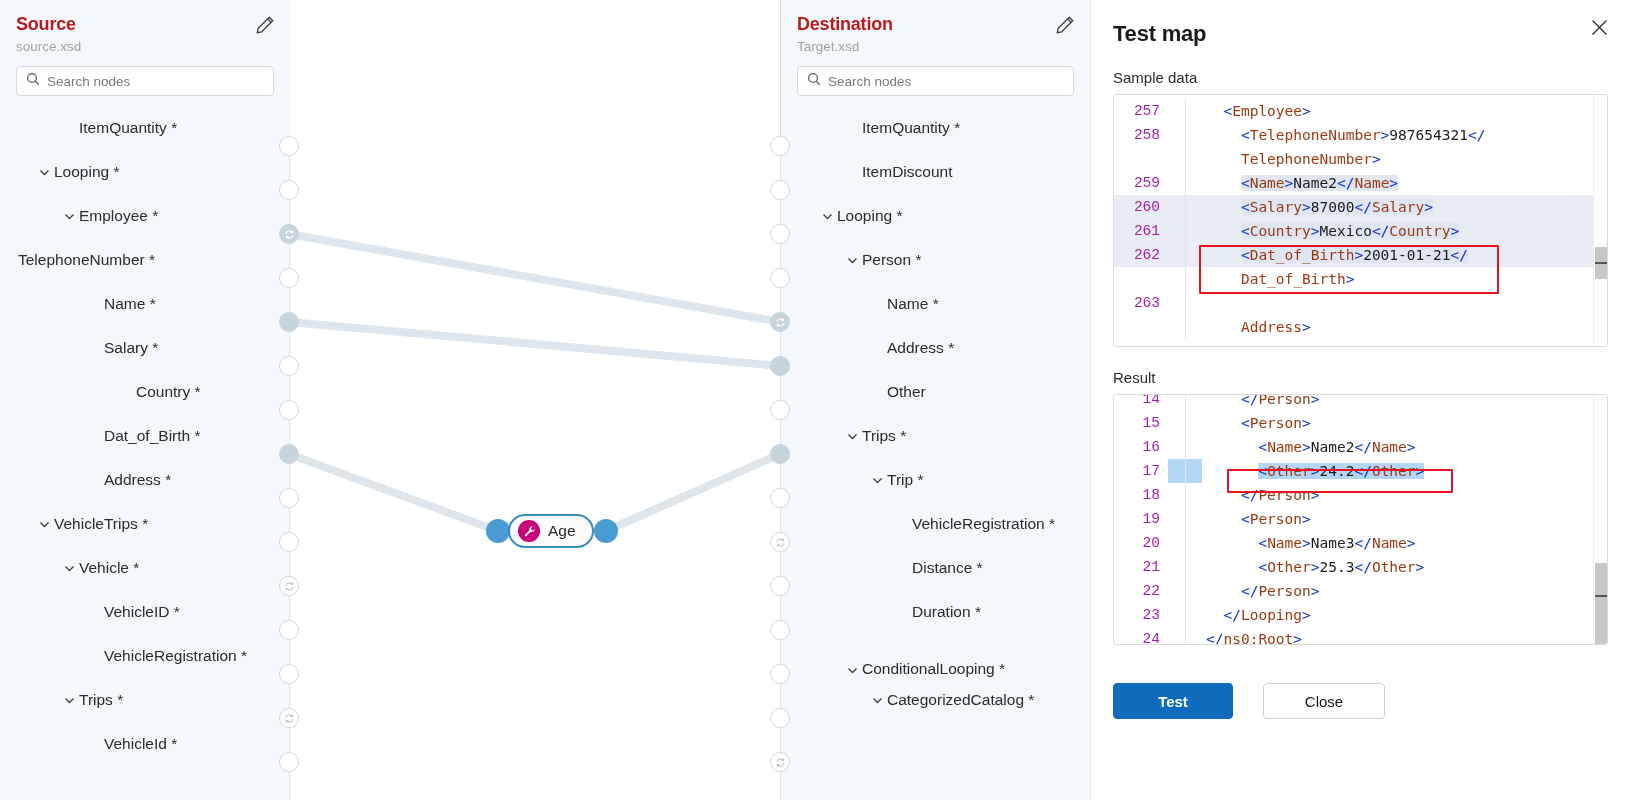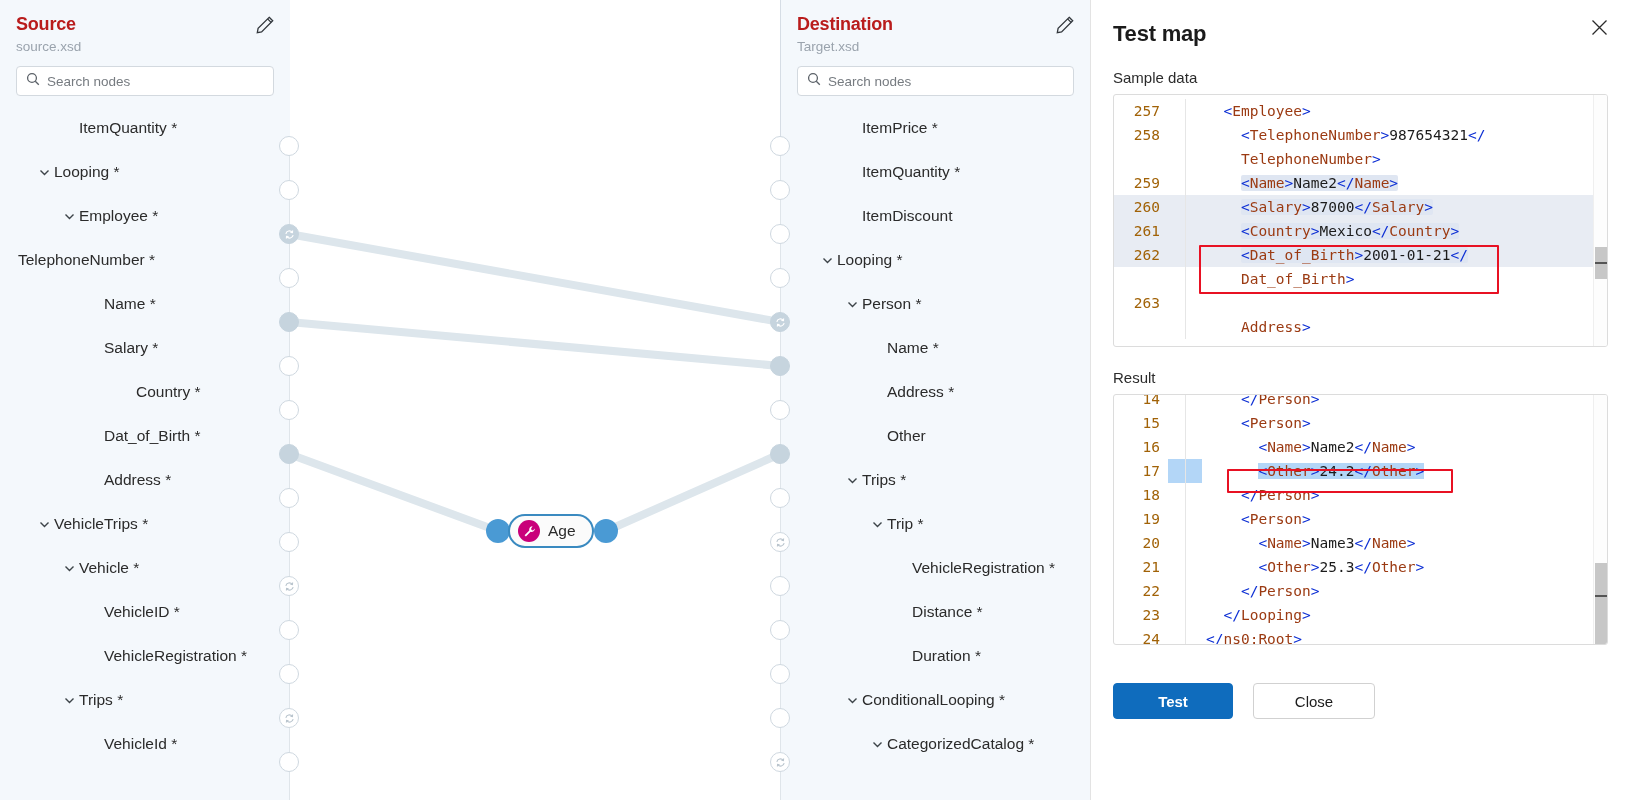--- a/index.html
+++ b/index.html
@@ -136,21 +136,21 @@
     position: absolute; left: 0; top: 0; right: 14px; bottom: 0;
     overflow: hidden; padding-top: 4px;
   }
   .code-line {
     position: relative; display: flex;
     font-family: "DejaVu Sans Mono", monospace;
     font-size: 14.5px; line-height: 24px;
   }
   .gut {
     flex: 0 0 54px; text-align: right; padding-right: 8px;
-    color: #a16207; user-select: none;
+    color: #a21caf; user-select: none; font-family: Liberation Mono, monospace;
   }
   .gut2 { flex: 0 0 18px; border-right: 1px solid #e6e6e6; }
   .gut3 { flex: 0 0 16px; }
   .code-txt { white-space: pre; padding-left: 4px; position: relative; }
 
   .tk-br  { color: #0d2fd4; }        
   .tk-tag { color: #9b3a12; }        
   .tk-val { color: #1b1b1b; }        
 
   
@@ -164,21 +164,21 @@
   }
 
   .vscroll {
     position: absolute; right: 0; top: 0; width: 14px; bottom: 0;
     background: #fdfdfd; border-left: 1px solid #efefef;
   }
   .vthumb { position: absolute; left: 1px; width: 12px; background: #c7c7c7; }
   .vthumb .grip { position: absolute; left: 0; right: 0; height: 2px; background: #555; }
 
   
-  .tm-buttons { display: flex; gap: 20px; margin-top: 38px; }
+  .tm-buttons { display: flex; gap: 30px; margin-top: 38px; }
   .btn {
     height: 36px; border-radius: 4px; font-size: 15px;
     display: flex; align-items: center; justify-content: center;
     cursor: pointer; font-family: "Liberation Sans", sans-serif;
   }
   .btn-primary { width: 120px; background: #0f6cbd; color: #fff; border: 1px solid #0f6cbd; font-weight: 600; }
   .btn-secondary { width: 122px; background: #fff; color: #1b1b1b; border: 1px solid #d1d1d1; }
 </style>
 </head>
 <body>
@@ -349,87 +349,79 @@
       </span>
       <input type="text" readonly="" placeholder="Search nodes" style="">
     </div>
     <div class="tree-list" id="dest-list">
         <div class="tree-row" style="padding-left: 63px;">
           <span class="chev blank">
             <svg width="13" height="13" viewBox="0 0 13 13" fill="none" stroke="#3d4449" stroke-width="1.4">
               <path d="M2.5 4.5 L6.5 8.5 L10.5 4.5"></path>
             </svg>
           </span>
-          <span class="row-label">ItemPrice *</span>
+          <span class="row-label">ItemQuantity *</span>
         </div>
         <div class="tree-row" style="padding-left: 63px;">
           <span class="chev blank">
             <svg width="13" height="13" viewBox="0 0 13 13" fill="none" stroke="#3d4449" stroke-width="1.4">
               <path d="M2.5 4.5 L6.5 8.5 L10.5 4.5"></path>
             </svg>
           </span>
-          <span class="row-label">ItemQuantity *</span>
+          <span class="row-label">ItemDiscount</span>
+        </div>
+        <div class="tree-row" style="padding-left: 38px;">
+          <span class="chev">
+            <svg width="13" height="13" viewBox="0 0 13 13" fill="none" stroke="#3d4449" stroke-width="1.4">
+              <path d="M2.5 4.5 L6.5 8.5 L10.5 4.5"></path>
+            </svg>
+          </span>
+          <span class="row-label">Looping *</span>
         </div>
         <div class="tree-row" style="padding-left: 63px;">
-          <span class="chev blank">
-            <svg width="13" height="13" viewBox="0 0 13 13" fill="none" stroke="#3d4449" stroke-width="1.4">
-              <path d="M2.5 4.5 L6.5 8.5 L10.5 4.5"></path>
-            </svg>
-          </span>
-          <span class="row-label">ItemDiscount</span>
-        </div>
-        <div class="tree-row" style="padding-left: 38px;">
-          <span class="chev">
-            <svg width="13" height="13" viewBox="0 0 13 13" fill="none" stroke="#3d4449" stroke-width="1.4">
-              <path d="M2.5 4.5 L6.5 8.5 L10.5 4.5"></path>
-            </svg>
-          </span>
-          <span class="row-label">Looping *</span>
+          <span class="chev">
+            <svg width="13" height="13" viewBox="0 0 13 13" fill="none" stroke="#3d4449" stroke-width="1.4">
+              <path d="M2.5 4.5 L6.5 8.5 L10.5 4.5"></path>
+            </svg>
+          </span>
+          <span class="row-label">Person *</span>
+        </div>
+        <div class="tree-row" style="padding-left: 88px;">
+          <span class="chev blank">
+            <svg width="13" height="13" viewBox="0 0 13 13" fill="none" stroke="#3d4449" stroke-width="1.4">
+              <path d="M2.5 4.5 L6.5 8.5 L10.5 4.5"></path>
+            </svg>
+          </span>
+          <span class="row-label">Name *</span>
+        </div>
+        <div class="tree-row" style="padding-left: 88px;">
+          <span class="chev blank">
+            <svg width="13" height="13" viewBox="0 0 13 13" fill="none" stroke="#3d4449" stroke-width="1.4">
+              <path d="M2.5 4.5 L6.5 8.5 L10.5 4.5"></path>
+            </svg>
+          </span>
+          <span class="row-label">Address *</span>
+        </div>
+        <div class="tree-row" style="padding-left: 88px;">
+          <span class="chev blank">
+            <svg width="13" height="13" viewBox="0 0 13 13" fill="none" stroke="#3d4449" stroke-width="1.4">
+              <path d="M2.5 4.5 L6.5 8.5 L10.5 4.5"></path>
+            </svg>
+          </span>
+          <span class="row-label">Other</span>
         </div>
         <div class="tree-row" style="padding-left: 63px;">
           <span class="chev">
             <svg width="13" height="13" viewBox="0 0 13 13" fill="none" stroke="#3d4449" stroke-width="1.4">
               <path d="M2.5 4.5 L6.5 8.5 L10.5 4.5"></path>
             </svg>
           </span>
-          <span class="row-label">Person *</span>
+          <span class="row-label">Trips *</span>
         </div>
         <div class="tree-row" style="padding-left: 88px;">
-          <span class="chev blank">
-            <svg width="13" height="13" viewBox="0 0 13 13" fill="none" stroke="#3d4449" stroke-width="1.4">
-              <path d="M2.5 4.5 L6.5 8.5 L10.5 4.5"></path>
-            </svg>
-          </span>
-          <span class="row-label">Name *</span>
-        </div>
-        <div class="tree-row" style="padding-left: 88px;">
-          <span class="chev blank">
-            <svg width="13" height="13" viewBox="0 0 13 13" fill="none" stroke="#3d4449" stroke-width="1.4">
-              <path d="M2.5 4.5 L6.5 8.5 L10.5 4.5"></path>
-            </svg>
-          </span>
-          <span class="row-label">Address *</span>
-        </div>
-        <div class="tree-row" style="padding-left: 88px;">
-          <span class="chev blank">
-            <svg width="13" height="13" viewBox="0 0 13 13" fill="none" stroke="#3d4449" stroke-width="1.4">
-              <path d="M2.5 4.5 L6.5 8.5 L10.5 4.5"></path>
-            </svg>
-          </span>
-          <span class="row-label">Other</span>
-        </div>
-        <div class="tree-row" style="padding-left: 63px;">
-          <span class="chev">
-            <svg width="13" height="13" viewBox="0 0 13 13" fill="none" stroke="#3d4449" stroke-width="1.4">
-              <path d="M2.5 4.5 L6.5 8.5 L10.5 4.5"></path>
-            </svg>
-          </span>
-          <span class="row-label">Trips *</span>
-        </div>
-        <div class="tree-row" style="padding-left: 88px;">
           <span class="chev">
             <svg width="13" height="13" viewBox="0 0 13 13" fill="none" stroke="#3d4449" stroke-width="1.4">
               <path d="M2.5 4.5 L6.5 8.5 L10.5 4.5"></path>
             </svg>
           </span>
           <span class="row-label">Trip *</span>
         </div>
         <div class="tree-row" style="padding-left: 113px;">
           <span class="chev blank">
             <svg width="13" height="13" viewBox="0 0 13 13" fill="none" stroke="#3d4449" stroke-width="1.4">
@@ -447,21 +439,21 @@
           <span class="row-label">Distance *</span>
         </div>
         <div class="tree-row" style="padding-left: 113px;">
           <span class="chev blank">
             <svg width="13" height="13" viewBox="0 0 13 13" fill="none" stroke="#3d4449" stroke-width="1.4">
               <path d="M2.5 4.5 L6.5 8.5 L10.5 4.5"></path>
             </svg>
           </span>
           <span class="row-label">Duration *</span>
         </div>
-        <div class="tree-row" style="padding-left: 63px;">
+        <div class="tree-row" style="padding-left: 63px; align-items: flex-end;">
           <span class="chev">
             <svg width="13" height="13" viewBox="0 0 13 13" fill="none" stroke="#3d4449" stroke-width="1.4">
               <path d="M2.5 4.5 L6.5 8.5 L10.5 4.5"></path>
             </svg>
           </span>
           <span class="row-label">ConditionalLooping *</span>
         </div>
         <div class="tree-row" style="padding-left: 88px;">
           <span class="chev">
             <svg width="13" height="13" viewBox="0 0 13 13" fill="none" stroke="#3d4449" stroke-width="1.4">

